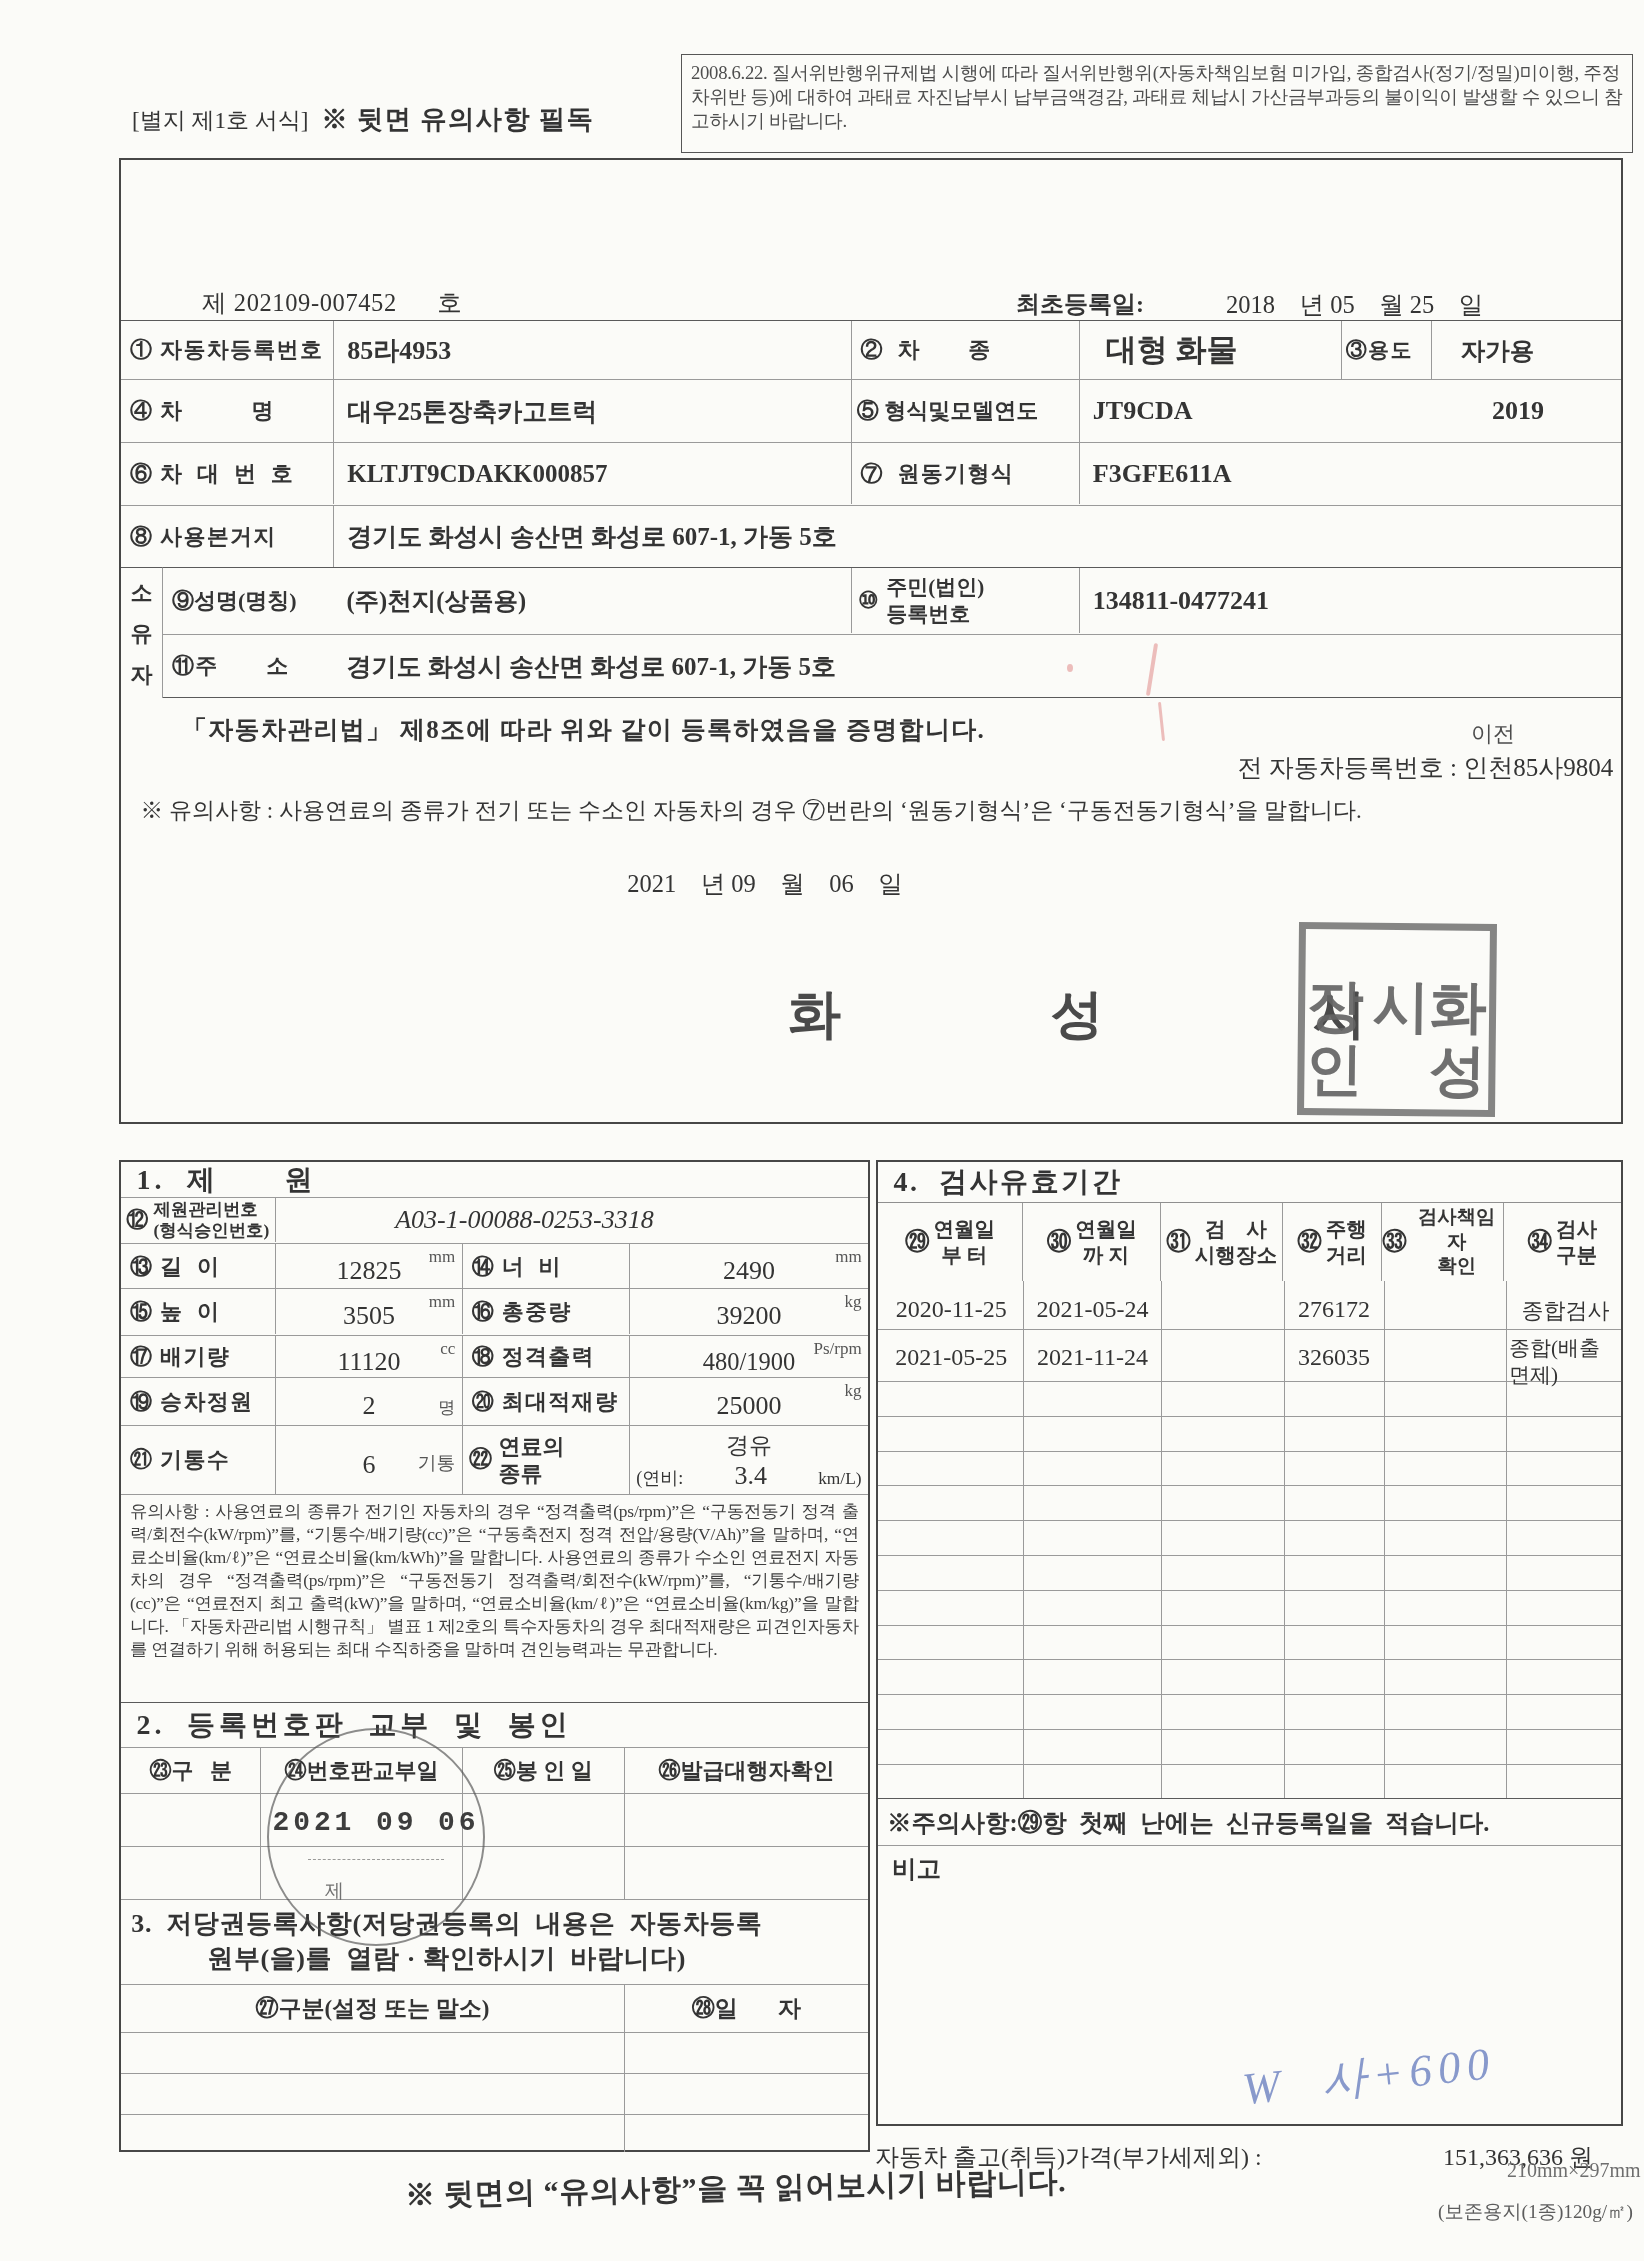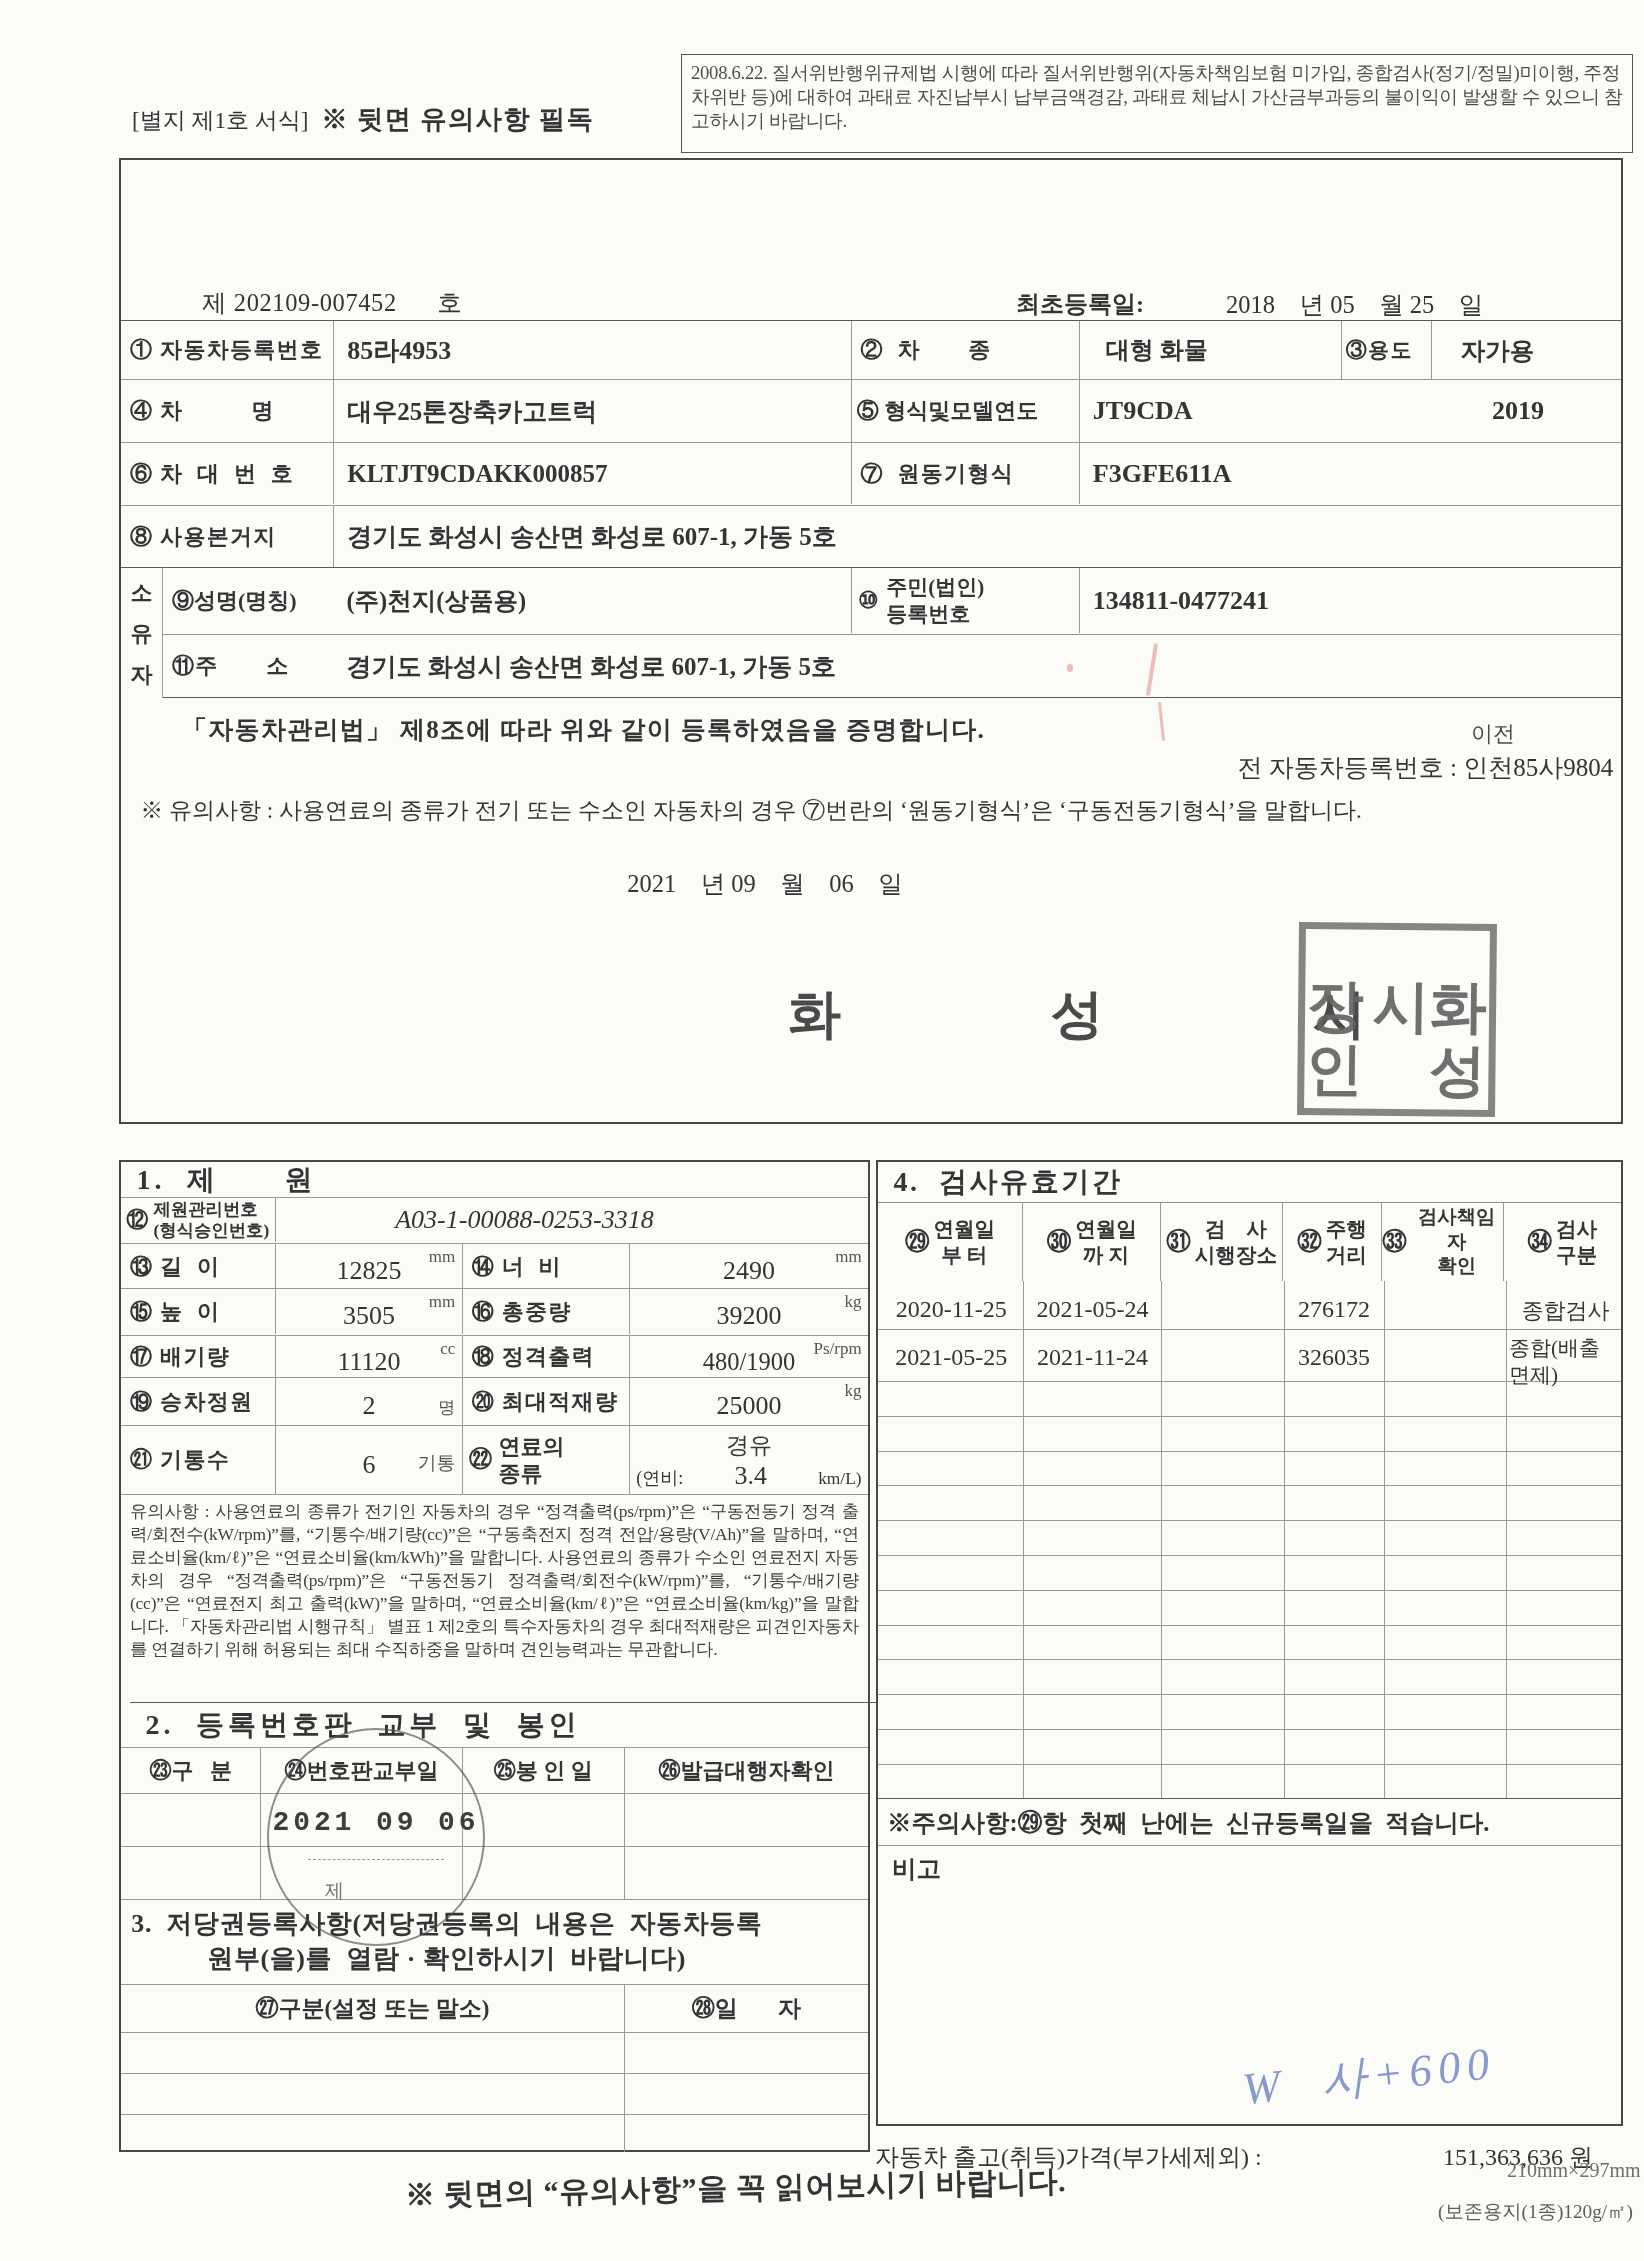--- a/index.html
+++ b/index.html
@@ -54,21 +54,21 @@
       <div class="td first" style="width:213px;">
           <span class="lab b">① 자동차등록번호</span>
         </div>
       <div class="td" style="width:519px;">
           <span class="val b">85라4953</span>
         </div>
       <div class="td" style="width:229px;">
           <span class="lab b">②  차       종</span>
         </div>
       <div class="td" style="width:263px;">
-          <span class="val b" style="padding-left:26px;font-size:24px;">대형 화물</span>
+          <span class="val b" style="padding-left:26px;font-size:31px;">대형 화물</span>
         </div>
       <div class="td" style="width:90px;">
           <span class="lab b" style="padding-left:3.9px;font-size:21px;">③용도</span>
         </div>
       <div class="td" style="width:191px;">
           <span class="val b" style="padding-left:29px;font-size:24.5px;">자가용</span>
         </div>
     </div>
 
     <div class="tr" style="top:219px;height:63px;">
@@ -265,21 +265,21 @@
           <span class="b" style="font-size:26px;">3.4</span>
           <span class="b" style="font-size:17.4px;">km/L)</span>
         </span>
       </div>
     </div>
 
     <div class="abs" style="left:0;top:332px;width:100%;height:207px;border-top:1.3px solid #9a9a9a;box-sizing:border-box;padding:5.2px 9px;">
       <span class="b" style="font-size:17.4px;line-height:23px;letter-spacing:-0.2px;text-align:justify;display:block;color:#3f3f3f;">유의사항 : 사용연료의 종류가 전기인 자동차의 경우 “정격출력(ps/rpm)”은 “구동전동기 정격 출력/회전수(kW/rpm)”를, “기통수/배기량(cc)”은 “구동축전지 정격 전압/용량(V/Ah)”을 말하며, “연료소비율(km/ℓ)”은 “연료소비율(km/kWh)”을 말합니다. 사용연료의 종류가 수소인 연료전지 자동차의 경우 “정격출력(ps/rpm)”은 “구동전동기 정격출력/회전수(kW/rpm)”를, “기통수/배기량(cc)”은 “연료전지 최고 출력(kW)”을 말하며, “연료소비율(km/ℓ)”은 “연료소비율(km/kg)”을 말합니다. 「자동차관리법 시행규칙」 별표 1 제2호의 특수자동차의 경우 최대적재량은 피견인자동차를 연결하기 위해 허용되는 최대 수직하중을 말하며 견인능력과는 무관합니다.</span>
     </div>
 
-    <div class="abs sec-title b" style="left:9px;top:540px;width:100%;height:45px;border-top:1.9px solid #5a5a5a;box-sizing:border-box;text-align:center;">2.  등록번호판  교부  및  봉인</div>
+    <div class="abs sec-title b" style="left:0;top:540px;width:100%;height:45px;border-top:1.9px solid #5a5a5a;box-sizing:border-box;text-align:center;">2.  등록번호판  교부  및  봉인</div>
     <div class="tr" style="top:585px;height:46px;">
       <div class="td first hdrcell" style="width:140px;">
           <span class="b">㉓구   분</span>
         </div>
       <div class="td hdrcell" style="width:202px;">
           <span class="b">㉔번호판교부일</span>
         </div>
       <div class="td hdrcell" style="width:163px;">
           <span class="b">㉕봉 인 일</span>
         </div>

